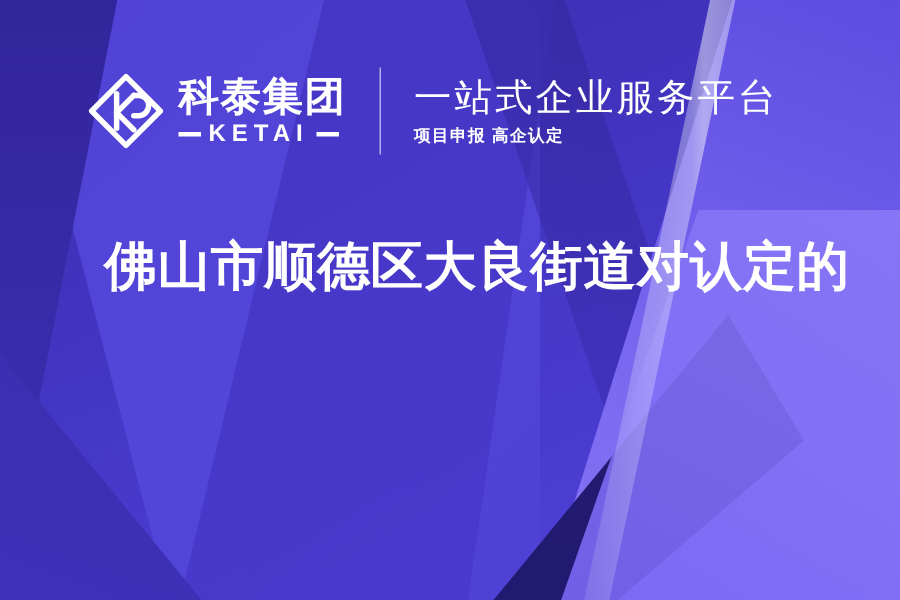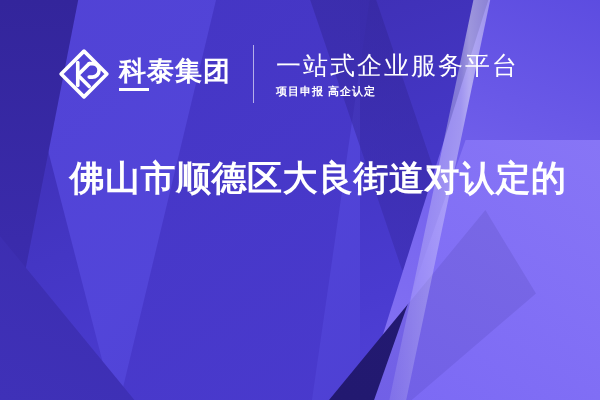--- a/index.html
+++ b/index.html
@@ -259,20 +259,21 @@
           <path d="M60 30 L38 52 L60 74"></path>
         </g>
         <g fill="none" stroke="#ffffff" stroke-width="7" stroke-linecap="round" stroke-linejoin="round">
           <path d="M60 30 L66 30 A13 13 0 0 1 66 56 L60 56"></path>
         </g>
       </svg>
       <div class="logo-words">
         <div class="logo-cn">科泰集团</div>
         <div class="logo-en-row">
           <span class="logo-dash"></span>
+          <span class="logo-en">KETAI</span>
           <span class="logo-dash"></span>
         </div>
       </div>
     </div>
 
     <div class="divider"></div>
 
     <div class="tagline-block">
       <div class="tagline-main">一站式企业服务平台</div>
       <div class="tagline-sub">项目申报 高企认定</div>

